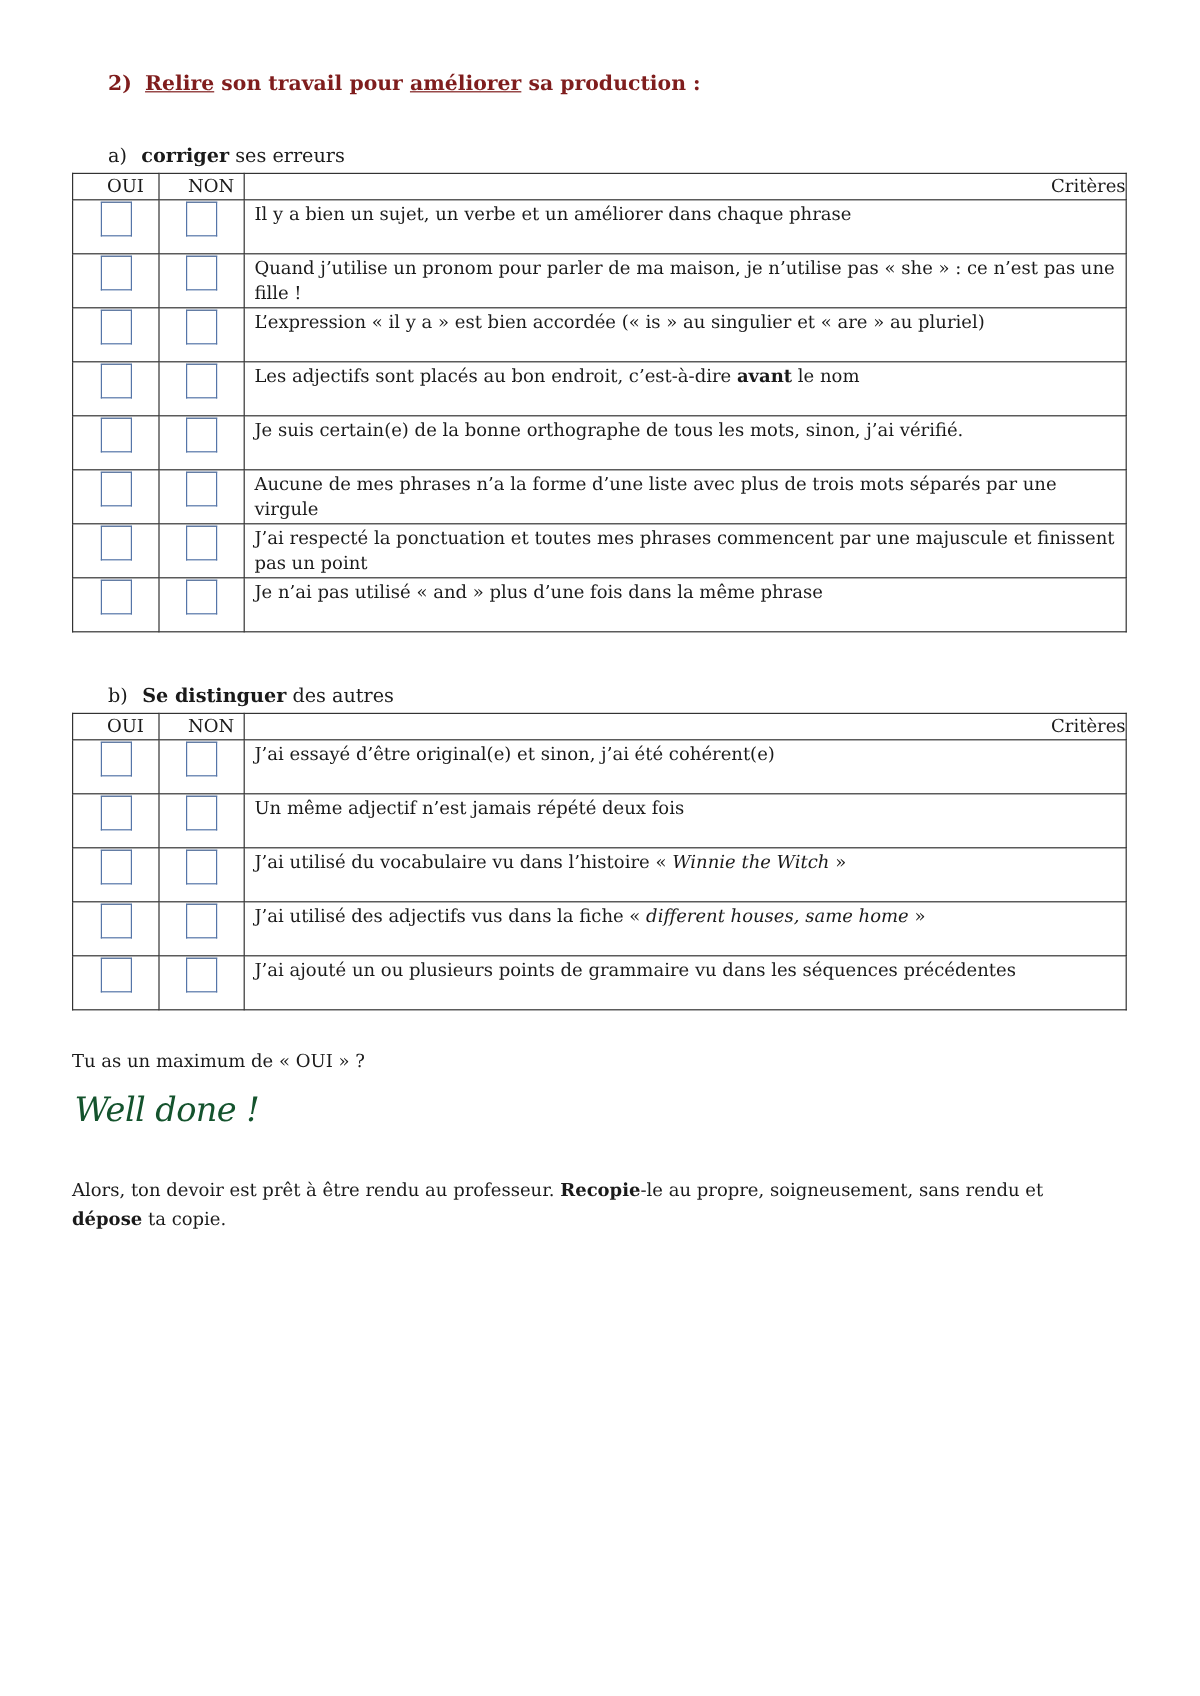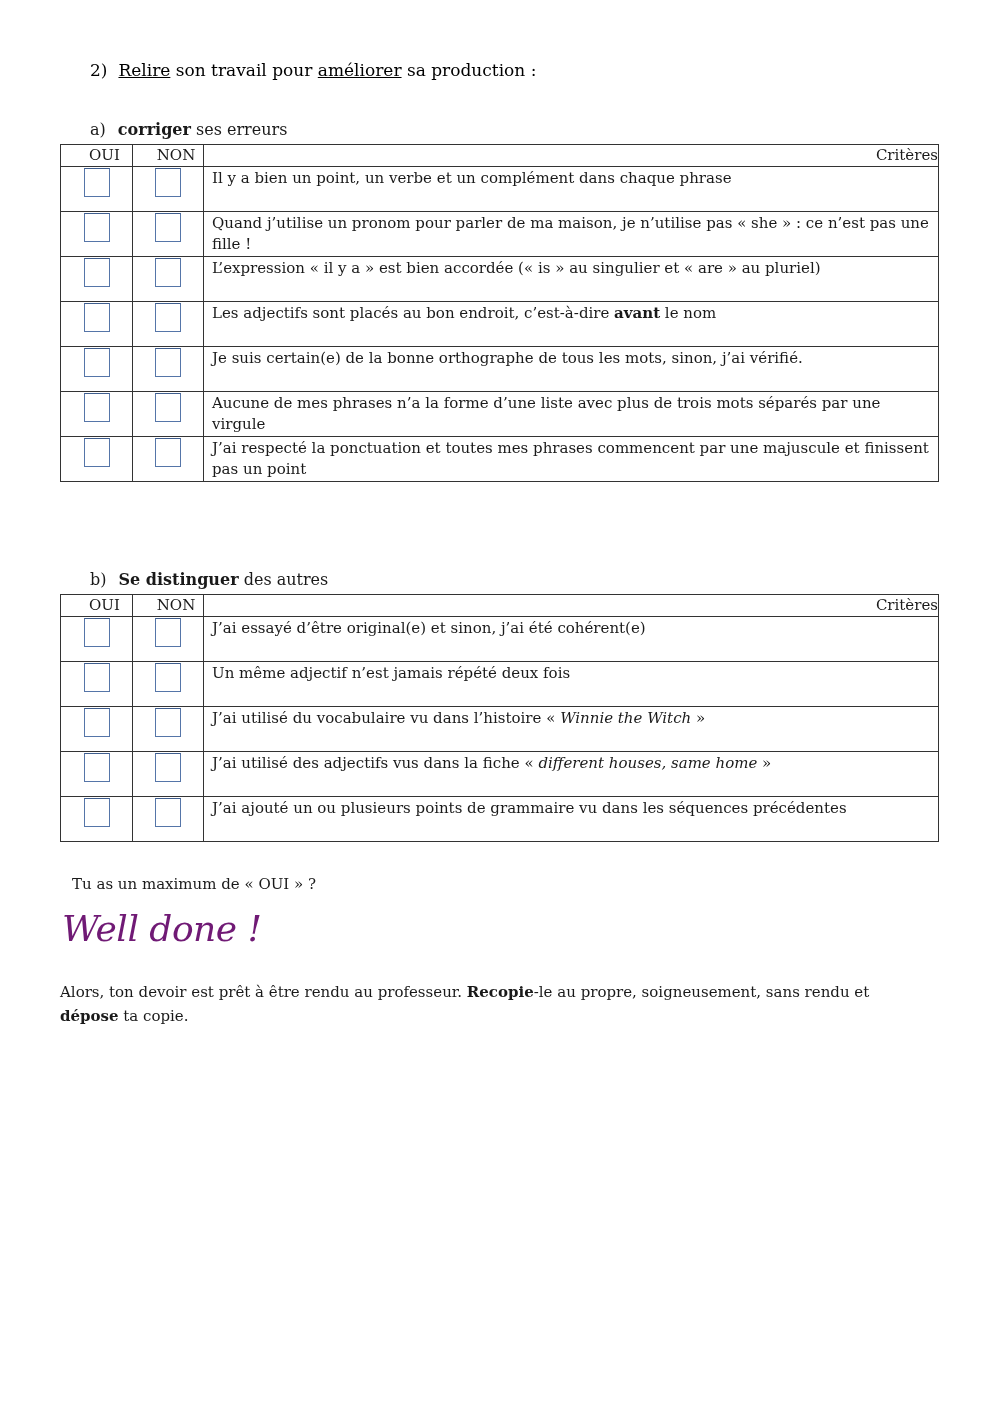--- a/index.html
+++ b/index.html
@@ -18,22 +18,22 @@
     .page {
       position: absolute;
       left: 0; top: 0;
       width: 1000px; height: 1413px;
     }
     .section-title {
       position: absolute;
       left: 90px;
       top: 60px;
       font-size: 17px;
-      font-weight: normal;
-      color: #000000;
+      font-weight: bold;
+      color: #7f1d1d;
       white-space: nowrap;
     }
     .section-title .num { margin-right: 11px; }
     .section-title .u { text-decoration: underline; }
     .sub-title {
       position: absolute;
       left: 90px;
       font-size: 16px;
       white-space: nowrap;
       margin-top: 12px;
@@ -83,30 +83,29 @@
       border: 1.5px solid #5575a8;
       border-top-color: #3f5e8e;
       background: #fff;
       cursor: pointer;
     }
     .footer-q {
       position: absolute;
       left: 60px;
       top: 875px;
       font-size: 15px;
-      margin-left: 12px;
     }
     .well-done {
       position: absolute;
       left: 62px;
       top: 908px;
       font-family: "DejaVu Serif", serif;
       font-style: italic;
-      font-size: 36px;
-      color: #701a75;
+      font-size: 28px;
+      color: #14532d;
       letter-spacing: -0.5px;
     }
     .final {
       position: absolute;
       left: 60px;
       top: 980px;
       width: 860px;
       font-size: 15px;
       line-height: 24px;
     }
@@ -142,21 +141,21 @@
         <td>
             <div class="cb-wrap">
               <div class="checkbox"></div>
             </div>
           </td>
         <td>
             <div class="cb-wrap">
               <div class="checkbox"></div>
             </div>
           </td>
-        <td class="crit-text">Il y a bien un point, un verbe et un complément dans chaque phrase</td>
+        <td class="crit-text">Il y a bien un sujet, un verbe et un améliorer dans chaque phrase</td>
       </tr>
       <tr class="row">
         <td>
             <div class="cb-wrap">
               <div class="checkbox"></div>
             </div>
           </td>
         <td>
             <div class="cb-wrap">
               <div class="checkbox"></div>
@@ -221,20 +220,33 @@
             <div class="cb-wrap">
               <div class="checkbox"></div>
             </div>
           </td>
         <td>
             <div class="cb-wrap">
               <div class="checkbox"></div>
             </div>
           </td>
         <td class="crit-text">J’ai respecté la ponctuation et toutes mes phrases commencent par une majuscule et finissent pas un point</td>
+      </tr>
+      <tr class="row">
+        <td>
+            <div class="cb-wrap">
+              <div class="checkbox"></div>
+            </div>
+          </td>
+        <td>
+            <div class="cb-wrap">
+              <div class="checkbox"></div>
+            </div>
+          </td>
+        <td class="crit-text">Je n’ai pas utilisé « and » plus d’une fois dans la même phrase</td>
       </tr>
     </tbody>
   </table>
 
   <div class="sub-title" style="top:558px;text-align:center;">
     <span class="letter">b)</span><b>Se distinguer</b><span> des autres</span>
   </div>
 
   <table class="crit" style="top:594px;">
     <colgroup>

